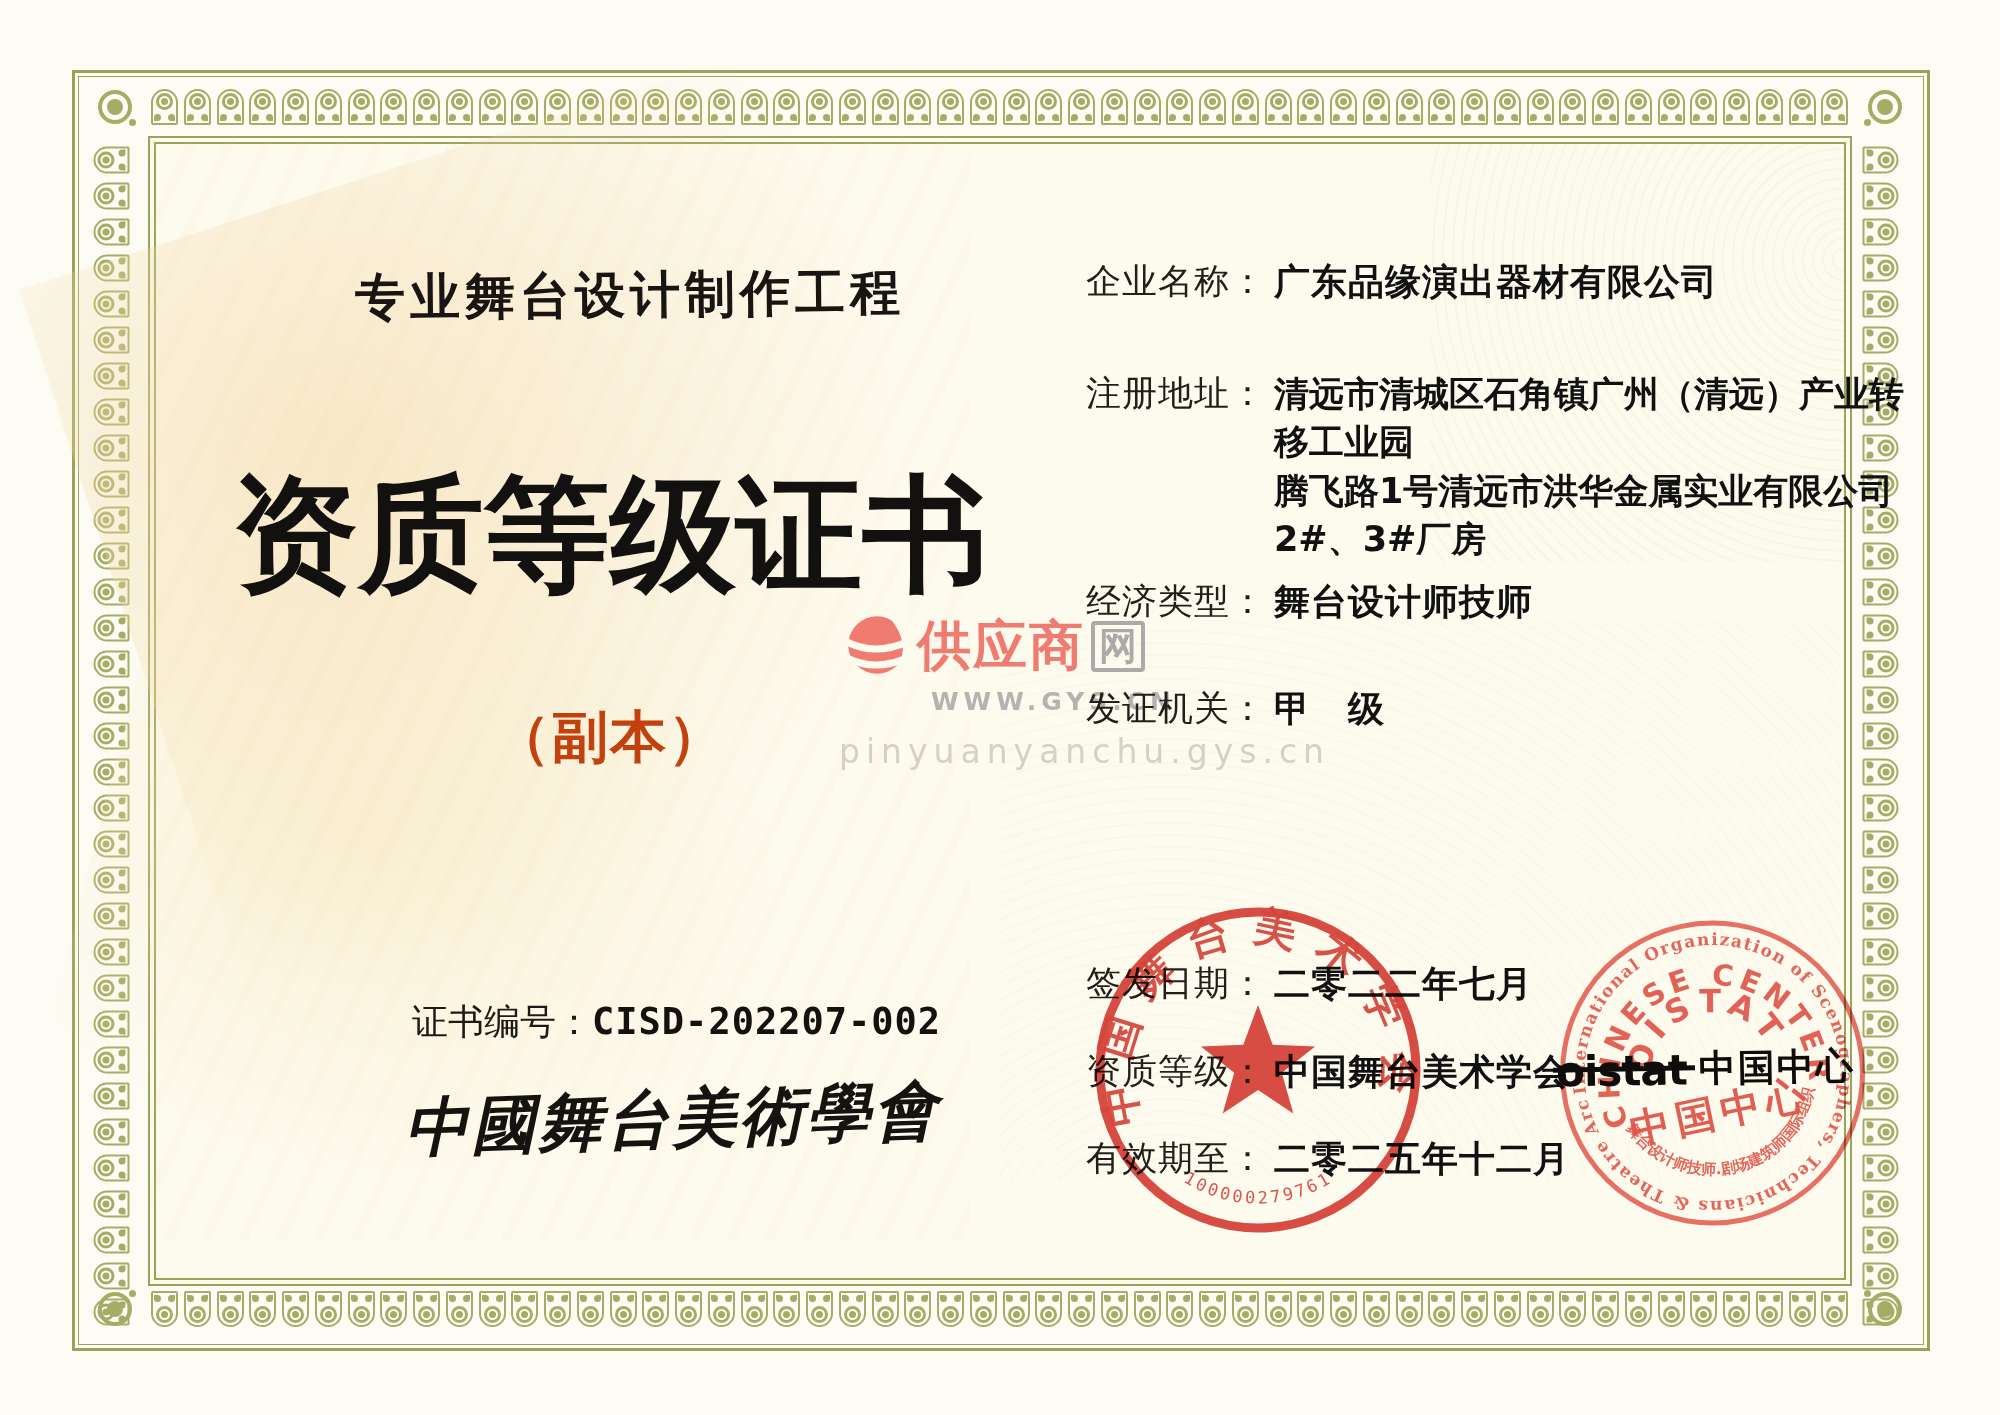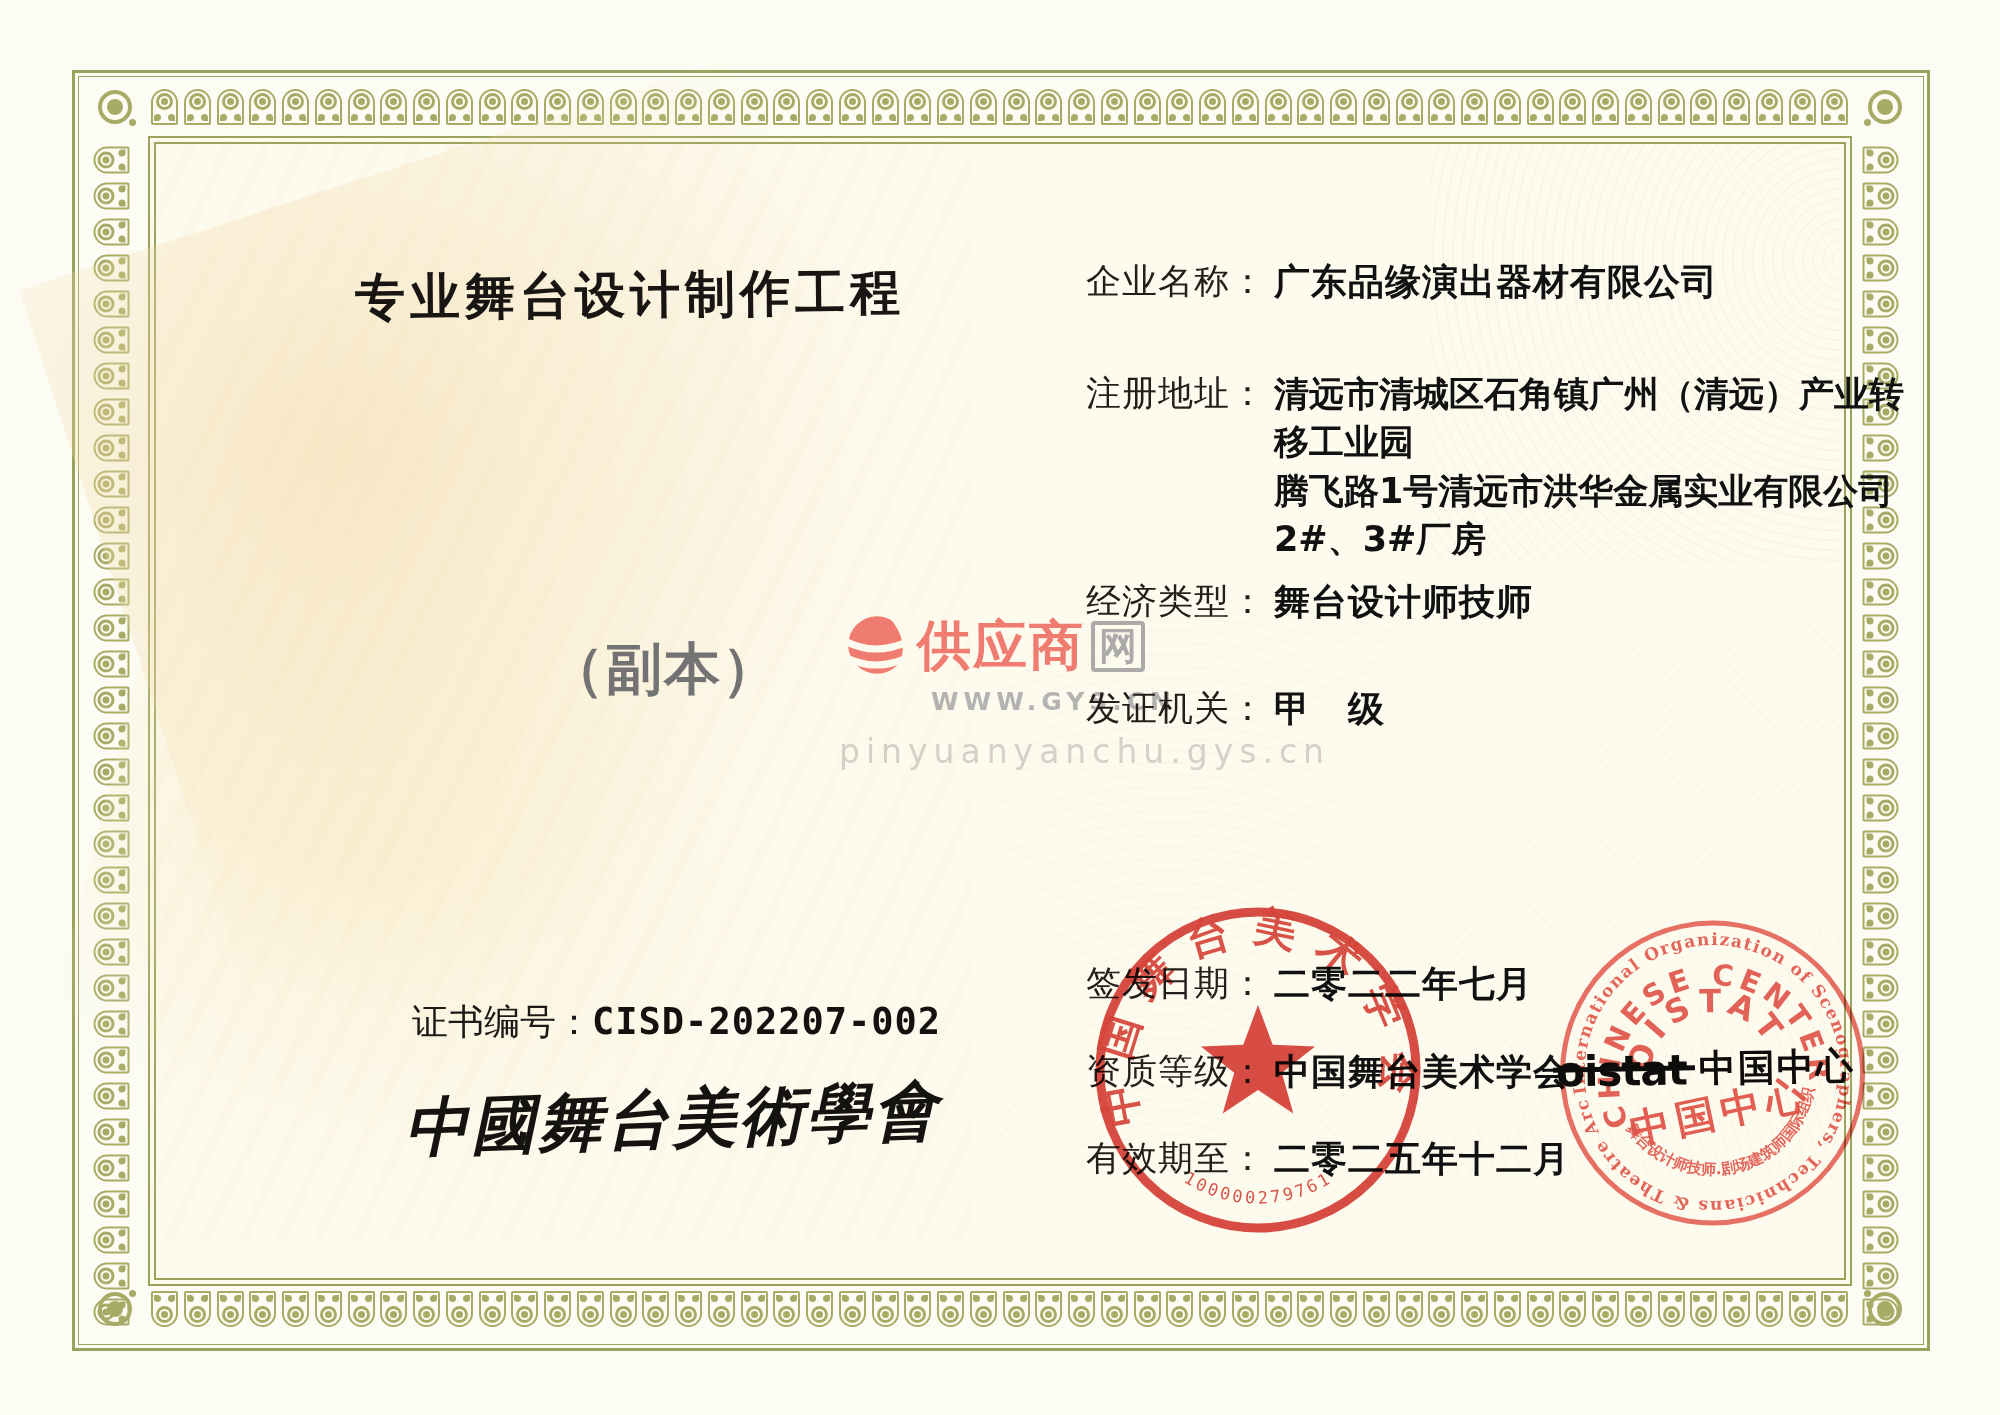--- a/index.html
+++ b/index.html
@@ -50,22 +50,22 @@
   .corner .cring{position:absolute;inset:0;border:4px solid var(--motif);border-radius:50%;}
   .corner .cring::after{content:"";position:absolute;inset:5px;background:var(--motif);border-radius:50%;}
   .corner .cdot{position:absolute;width:7px;height:7px;background:var(--motif);border-radius:50%;}
   
   .program-title{position:absolute;left:340px;top:262px;width:580px;text-align:center;
     font-family:"DejaVu Serif","Liberation Serif",serif;font-weight:700;font-size:50px;
     letter-spacing:5px;color:#181512;transform:rotate(-.6deg);z-index:2;}
   .main-title{position:absolute;left:230px;top:452px;width:760px;text-align:center;
     font-weight:900;font-size:126px;letter-spacing:0;color:#131110;z-index:2;
     font-family:"DejaVu Sans","Liberation Sans",sans-serif;}
-  .copy-label{position:absolute;left:440px;top:632px;width:340px;text-align:right;
-    font-weight:900;font-size:56px;letter-spacing:2px;color:#737373;z-index:2;}
+  .copy-label{position:absolute;left:440px;top:700px;width:340px;text-align:center;
+    font-weight:900;font-size:56px;letter-spacing:2px;color:#c2410c;z-index:2;}
   .cert-no{position:absolute;left:412px;top:998px;z-index:2;white-space:nowrap;}
   .cert-no .lbl{font-family:"DejaVu Serif","Liberation Serif",serif;font-size:36px;color:#1c1a17;}
   .cert-no .val{font-family:"DejaVu Sans Mono","Liberation Mono",monospace;font-weight:700;font-size:37px;color:#14120f;letter-spacing:1px;}
   .signature{position:absolute;left:404px;top:1076px;z-index:2;
     font-family:"DejaVu Serif","Liberation Serif",serif;font-style:italic;font-weight:700;
     font-size:64px;letter-spacing:3px;color:#151310;transform:rotate(-2deg);white-space:nowrap;}
   
   .row{position:absolute;left:1086px;display:flex;align-items:flex-start;white-space:nowrap;z-index:2;}
   .row .lbl{font-family:"DejaVu Serif","Liberation Serif",serif;font-size:35px;color:#221f1b;letter-spacing:1px;flex:0 0 auto;}
   .row .val{font-weight:700;font-size:36px;color:#111;margin-left:8px;letter-spacing:1px;}
@@ -1145,20 +1145,21 @@
       <div class="inner-line"></div>
     </div>
 
   <div class="leaf1"></div>
   <div class="leaf2"></div>
   <div class="streaks"></div>
   <div class="guilloche"></div>
   <div class="wave"></div>
 
   <div class="program-title">专业舞台设计制作工程</div>
+  <div class="main-title">资质等级证书</div>
   <div class="copy-label">（副本）</div>
 
   <div class="cert-no">
     <span class="lbl">证书编号：</span><span class="val">CISD-202207-002</span>
   </div>
   <div class="signature">中國舞台美術學會</div>
 
   <div class="row" style="top:258px;">
     <span class="lbl">企业名称：</span>
     <span class="val">广东品缘演出器材有限公司</span>

